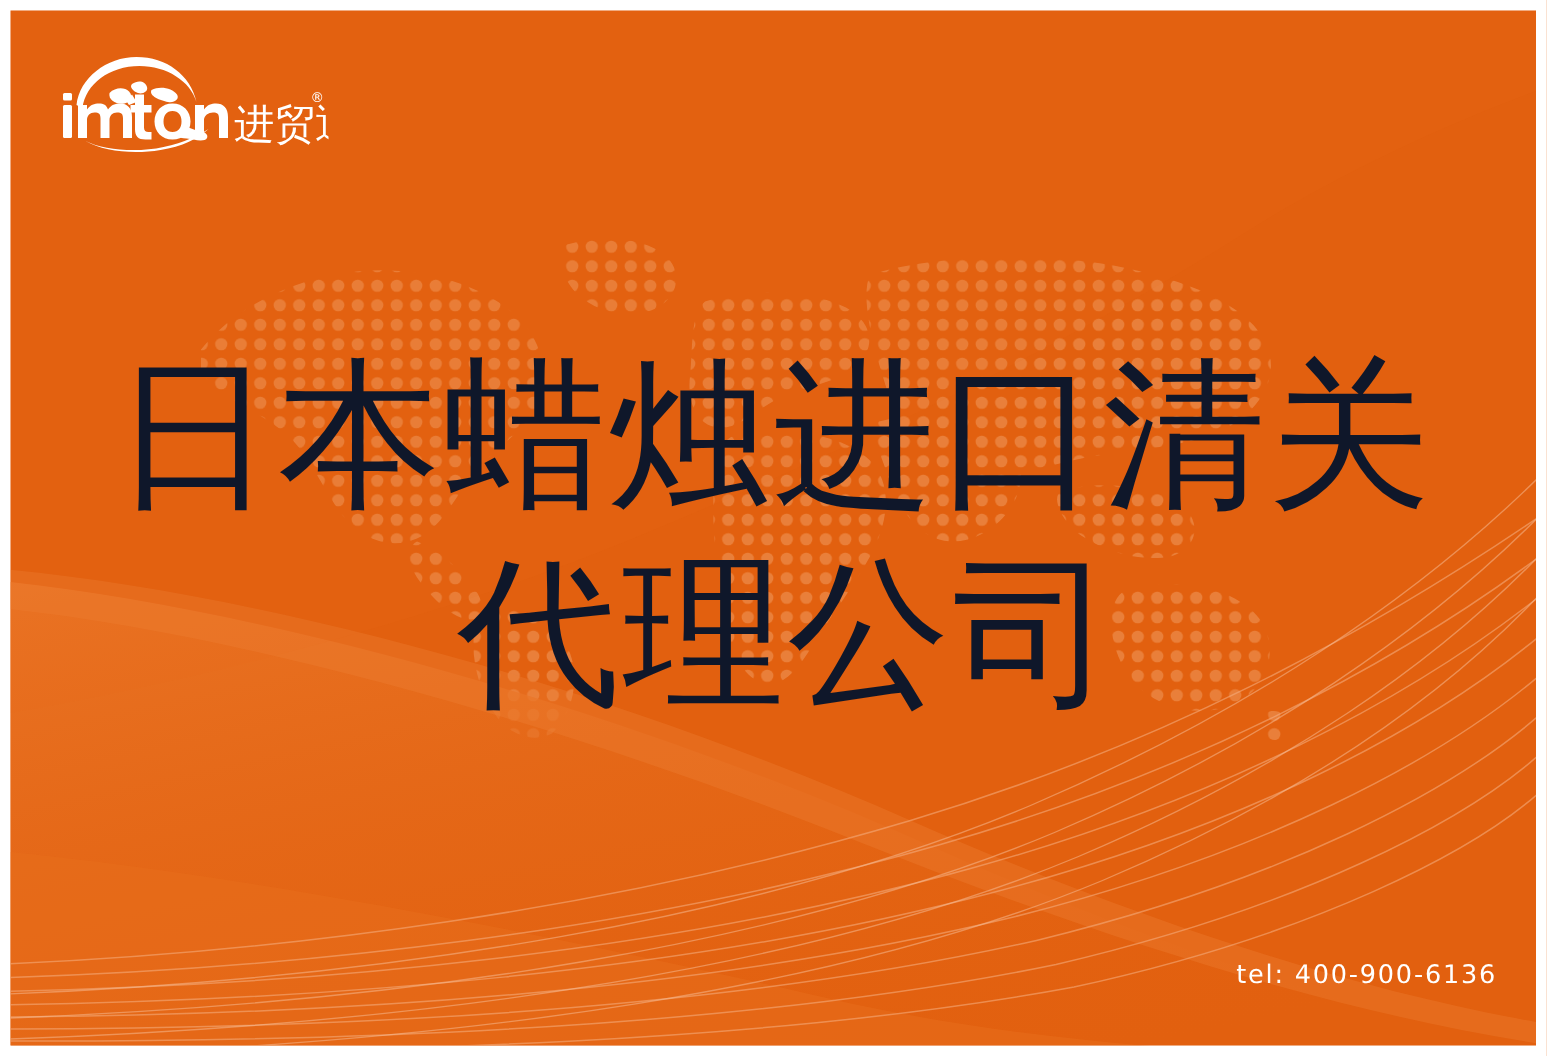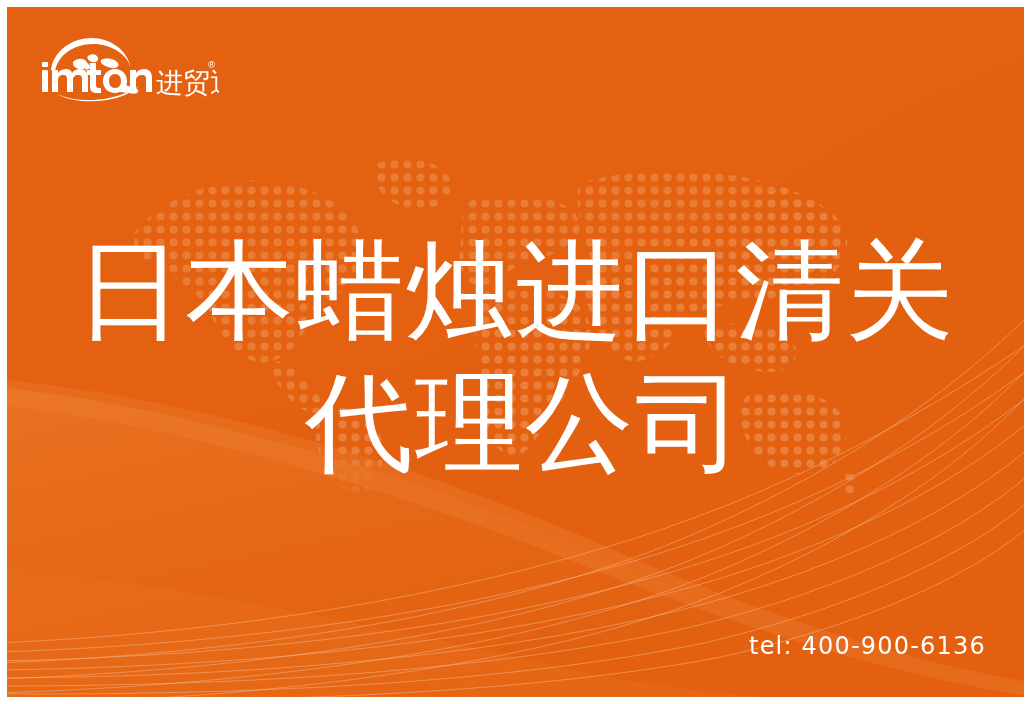--- a/index.html
+++ b/index.html
@@ -40,38 +40,38 @@
     width:180px;height:72px;
   }
   .logo svg{display:block;}
 
   
   .title{
     position:absolute;
     left:0;right:0;
     top:218px;
     text-align:center;
-    color:#ffffff;
+    color:#0f172a;
     font-family:"DejaVu Sans","Liberation Sans",sans-serif;
     font-size:108px;
     line-height:132px;
     font-weight:400;
     letter-spacing:2px;
     white-space:nowrap;
   }
   .title .l2{display:block;margin-left:19px;}
 
   
   .tel{
     position:absolute;
-    right:38px;
+    right:26px;
     bottom:37px;
     color:#ffffff;
     font-family:"DejaVu Sans","Liberation Sans",sans-serif;
-    font-size:24px;
+    font-size:17px;
     letter-spacing:1.2px;
     white-space:nowrap;
   }
 </style>
 </head>
 <body>
 
 <div class="canvas">
   <div class="poster">
 

